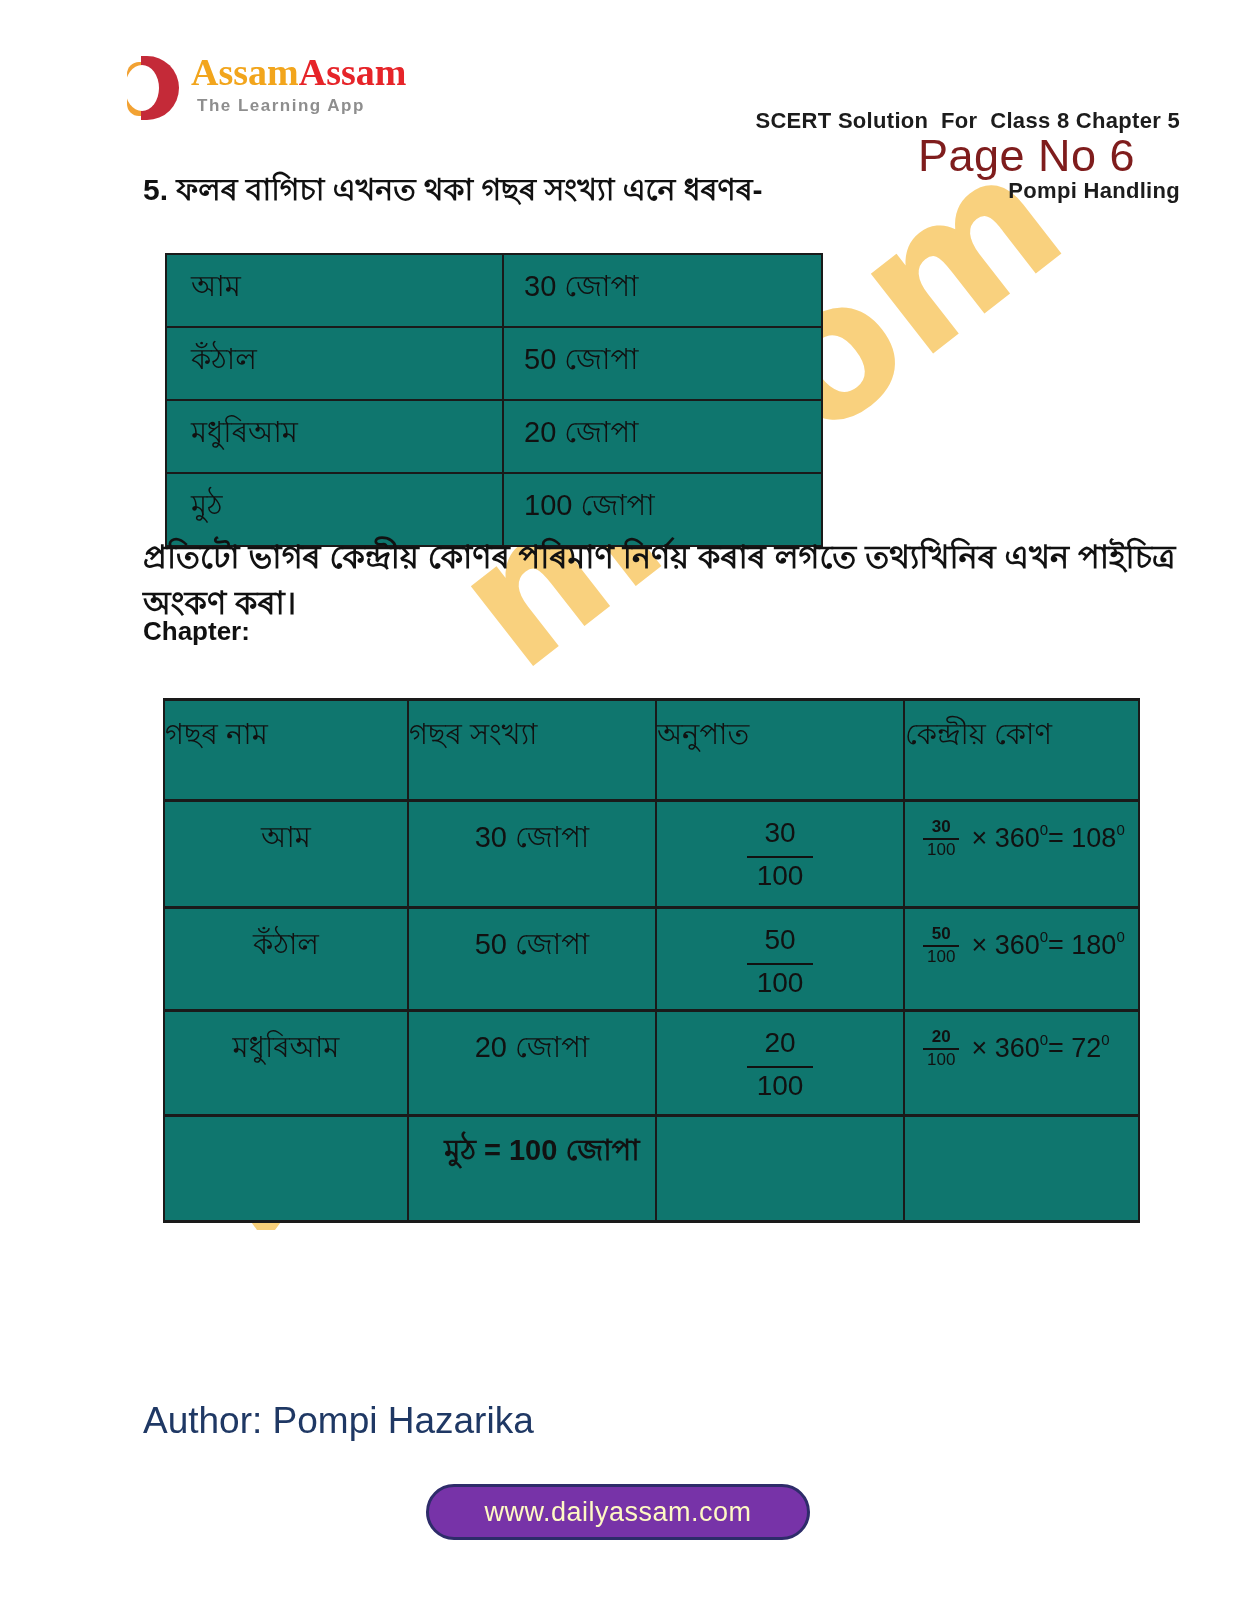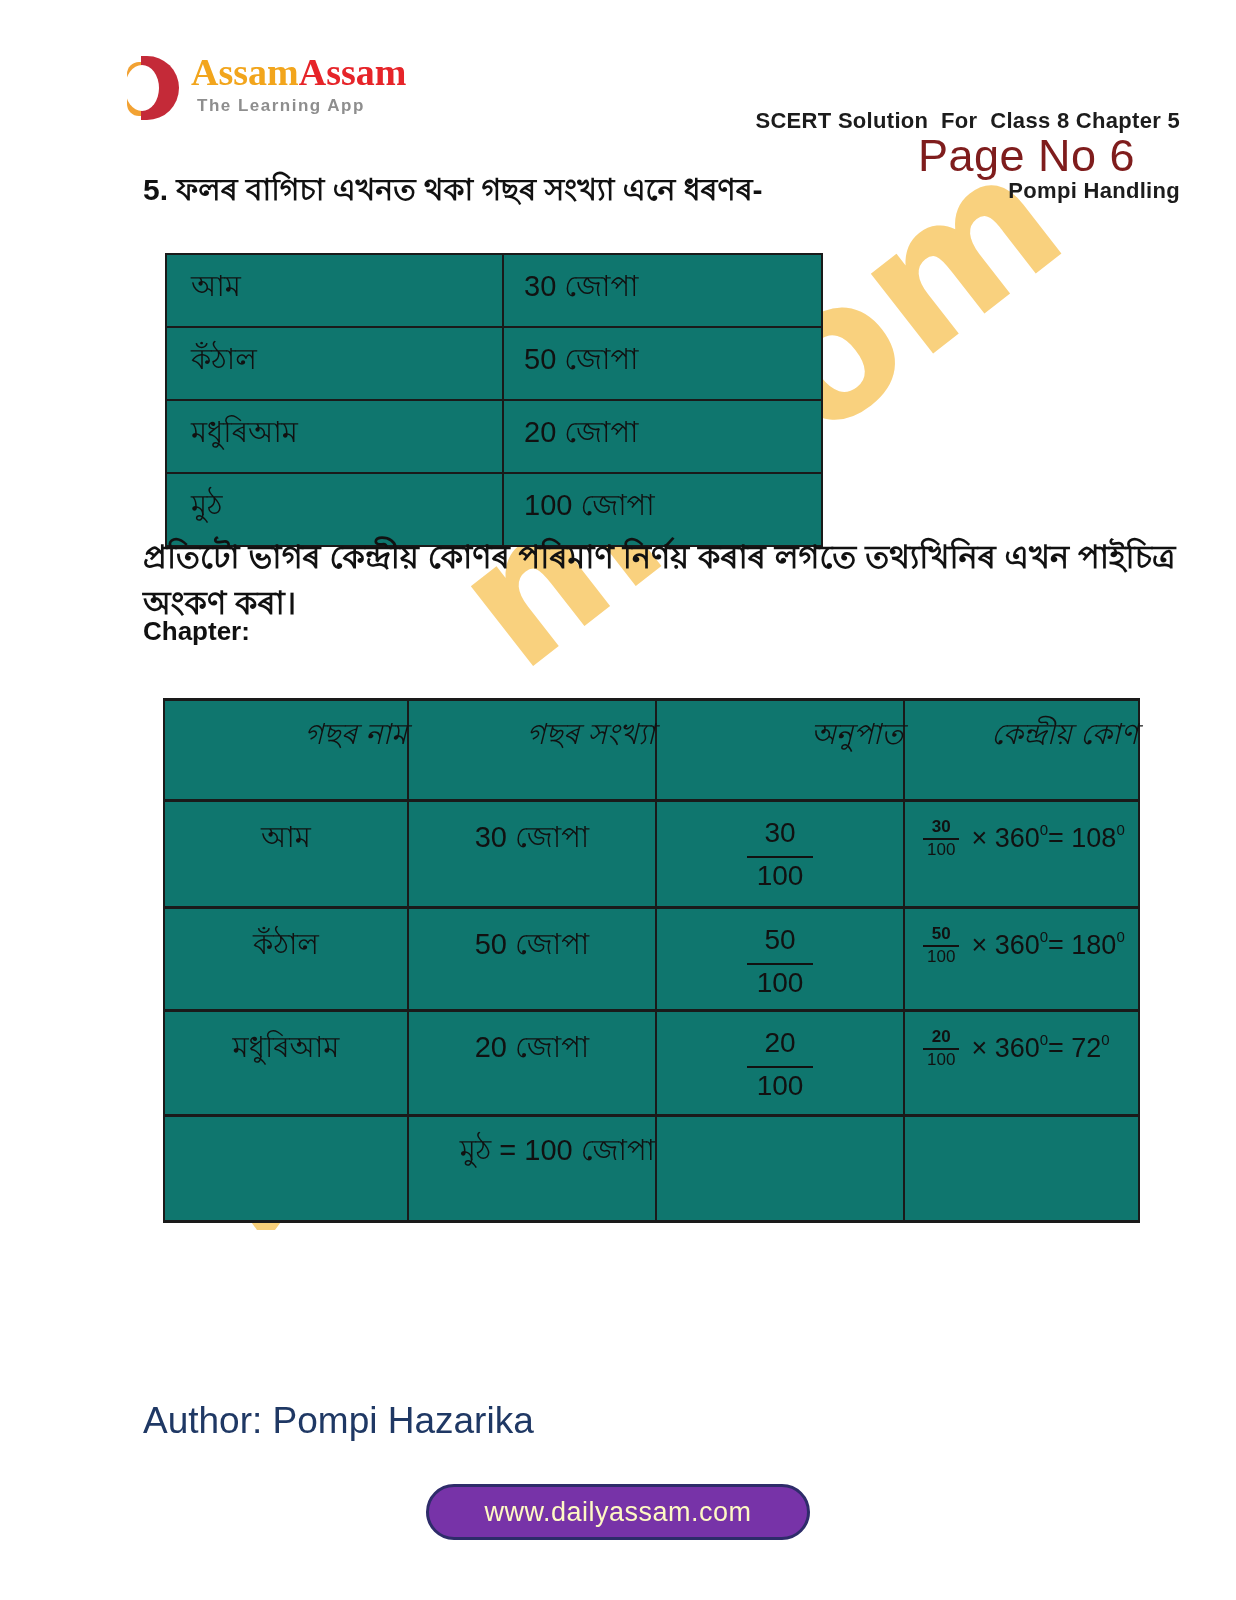--- a/index.html
+++ b/index.html
@@ -63,26 +63,26 @@
     border:2px solid #1a1a1a; height:63px; vertical-align:top;
     font-size:29px; padding:8px 0 0 24px;
   }
   .fruit-table td.c2 { padding-left:20px; }
   .sol-table { position:absolute; left:163px; top:698px; z-index:2; }
   .sol-table th, .sol-table td {
     border-left:2px solid #1a1a1a; border-right:2px solid #1a1a1a;
     border-top:3px solid #1a1a1a; border-bottom:3px solid #1a1a1a;
     vertical-align:top; font-size:29px; font-weight:400; padding:0;
   }
-  .sol-table th { height:88px; padding-top:10px; text-align:right;font-style:italic; }
+  .sol-table th { height:88px; padding-top:10px; text-align:left; }
   .sol-table td { text-align:center; padding-top:12px; }
   .sol-table tr.r1 td { height:92px; }
   .sol-table tr.r2 td { height:88px; }
   .sol-table tr.r3 td { height:90px; }
-  .sol-table tr.r4 td { height:91px; text-align:right; }
+  .sol-table tr.r4 td { height:91px; text-align:center;font-weight:bold; }
   .sol-table td.angle { text-align:left; }
   
   .frac { display:inline-flex; flex-direction:column; align-items:center;
     font-size:28px; line-height:30px; margin-top:4px; }
   .frac .den { border-top:2px solid #111; padding:3px 10px 0; margin-top:8px; }
   .angle-wrap { display:flex; align-items:center; gap:12px; padding:4px 0 0 18px; }
   .sfrac { display:inline-flex; flex-direction:column; align-items:center;
     font-size:17px; line-height:18px; font-weight:700; }
   .sfrac .den { border-top:2px solid #111; padding:1px 4px 0; margin-top:2px; font-weight:400; }
   .angle-txt { font-size:27px; white-space:nowrap; }

